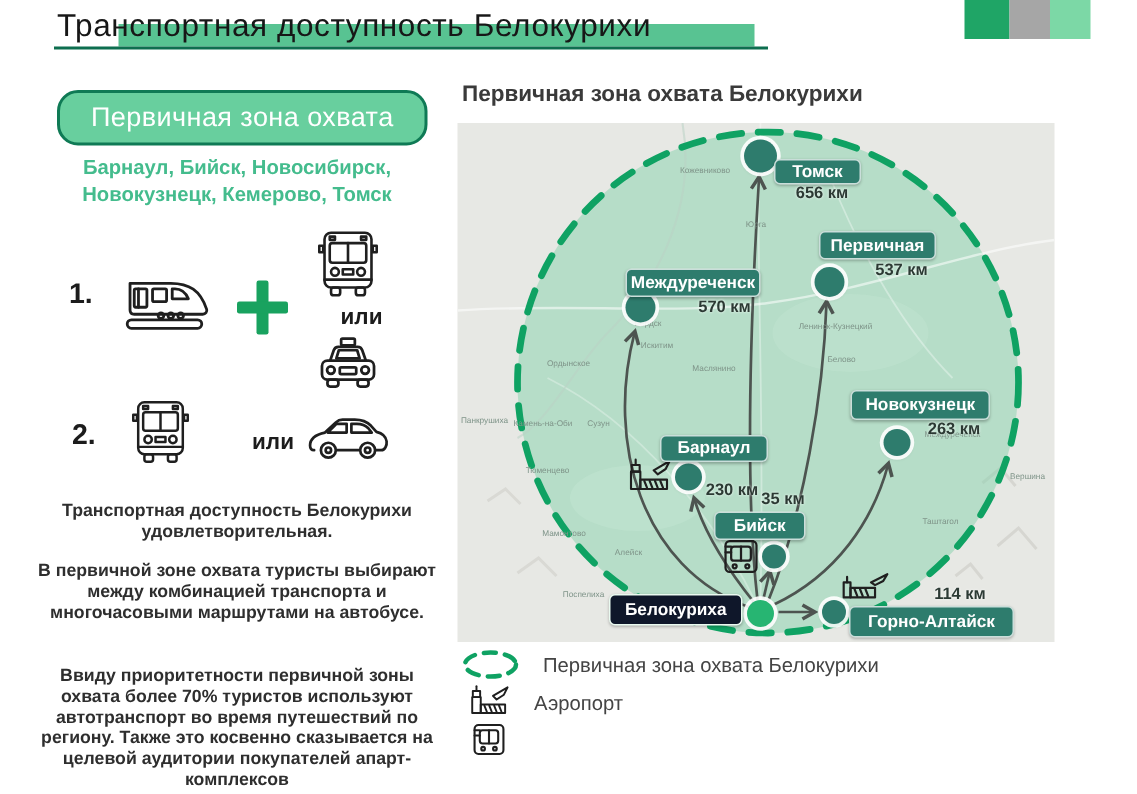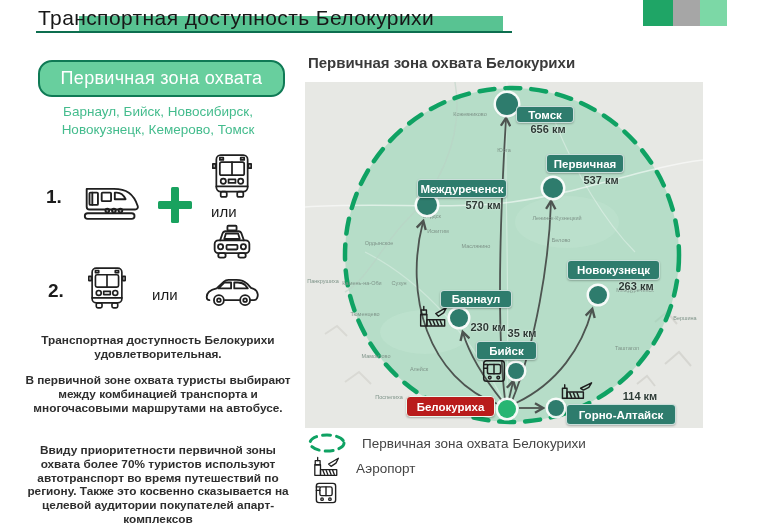--- a/index.html
+++ b/index.html
@@ -13,44 +13,44 @@
   .page-title{position:absolute;left:38px;top:6px;font-size:21px;letter-spacing:.4px;color:#171717;z-index:2;}
   .sq{position:absolute;top:0;height:26px;}
   
   .badge{
     position:absolute;left:38px;top:60px;width:247px;height:37px;border-radius:14px;
     background:#68cf9e;border:2px solid #0f7a55;color:#ffffff;font-size:18px;
     display:flex;align-items:center;justify-content:center;letter-spacing:.3px;box-sizing:border-box;
   }
   .cities{
     position:absolute;left:24px;top:103px;width:268px;text-align:center;
-    color:#44bc8d;font-weight:400;font-size:13.5px;line-height:1.3;white-space:pre-line;
+    color:#44bc8d;font-weight:700;font-size:13.5px;line-height:1.3;white-space:pre-line;
   }
   .opt-num{position:absolute;font-size:19px;font-weight:700;color:#1c1c1c;}
-  .or-label{position:absolute;font-size:15px;font-weight:400;color:#1c1c1c;text-align:left;width:44px;}
+  .or-label{position:absolute;font-size:15px;font-weight:700;color:#1c1c1c;text-align:right;width:44px;}
   .para{
     position:absolute;left:25px;width:266px;text-align:center;
     font-size:11.8px;font-weight:700;color:#2e2e2e;line-height:13.8px;margin:0;
   }
   .licon{position:absolute;}
   .licon svg{display:block;}
   
   .map-title{position:absolute;left:308px;top:54px;font-size:15px;font-weight:700;color:#3a3a3a;}
   .map{
     position:absolute;left:305px;top:82px;width:398px;height:346px;
     background:#e7e8e4;overflow:hidden;
   }
   .map svg.base{position:absolute;left:0;top:0;}
   .city-box{
     position:absolute;background:#2e7c6d;color:#fff;font-size:11.5px;font-weight:600;
     border-radius:4px;border:1px solid rgba(255,255,255,.75);
     display:flex;align-items:center;justify-content:center;
     box-shadow:0 1px 2px rgba(0,0,0,.25);box-sizing:border-box;z-index:5;
   }
-  .city-box.green{background:#b91c1c;border-color:#eafaf0;}
+  .city-box.green{background:#0f172a;border-color:#eafaf0;}
   .dot{
     position:absolute;background:#2e7c6d;border-radius:50%;z-index:4;
     box-shadow:0 0 0 2.5px rgba(255,255,255,.9),0 1px 3px rgba(0,0,0,.35);
   }
   .dot.green{background:#27b572;}
   .dist{
     position:absolute;width:70px;text-align:center;font-size:11px;font-weight:700;
     color:#2c3a34;text-shadow:0 0 2px rgba(255,255,255,.9);z-index:5;
   }
   .minor{

